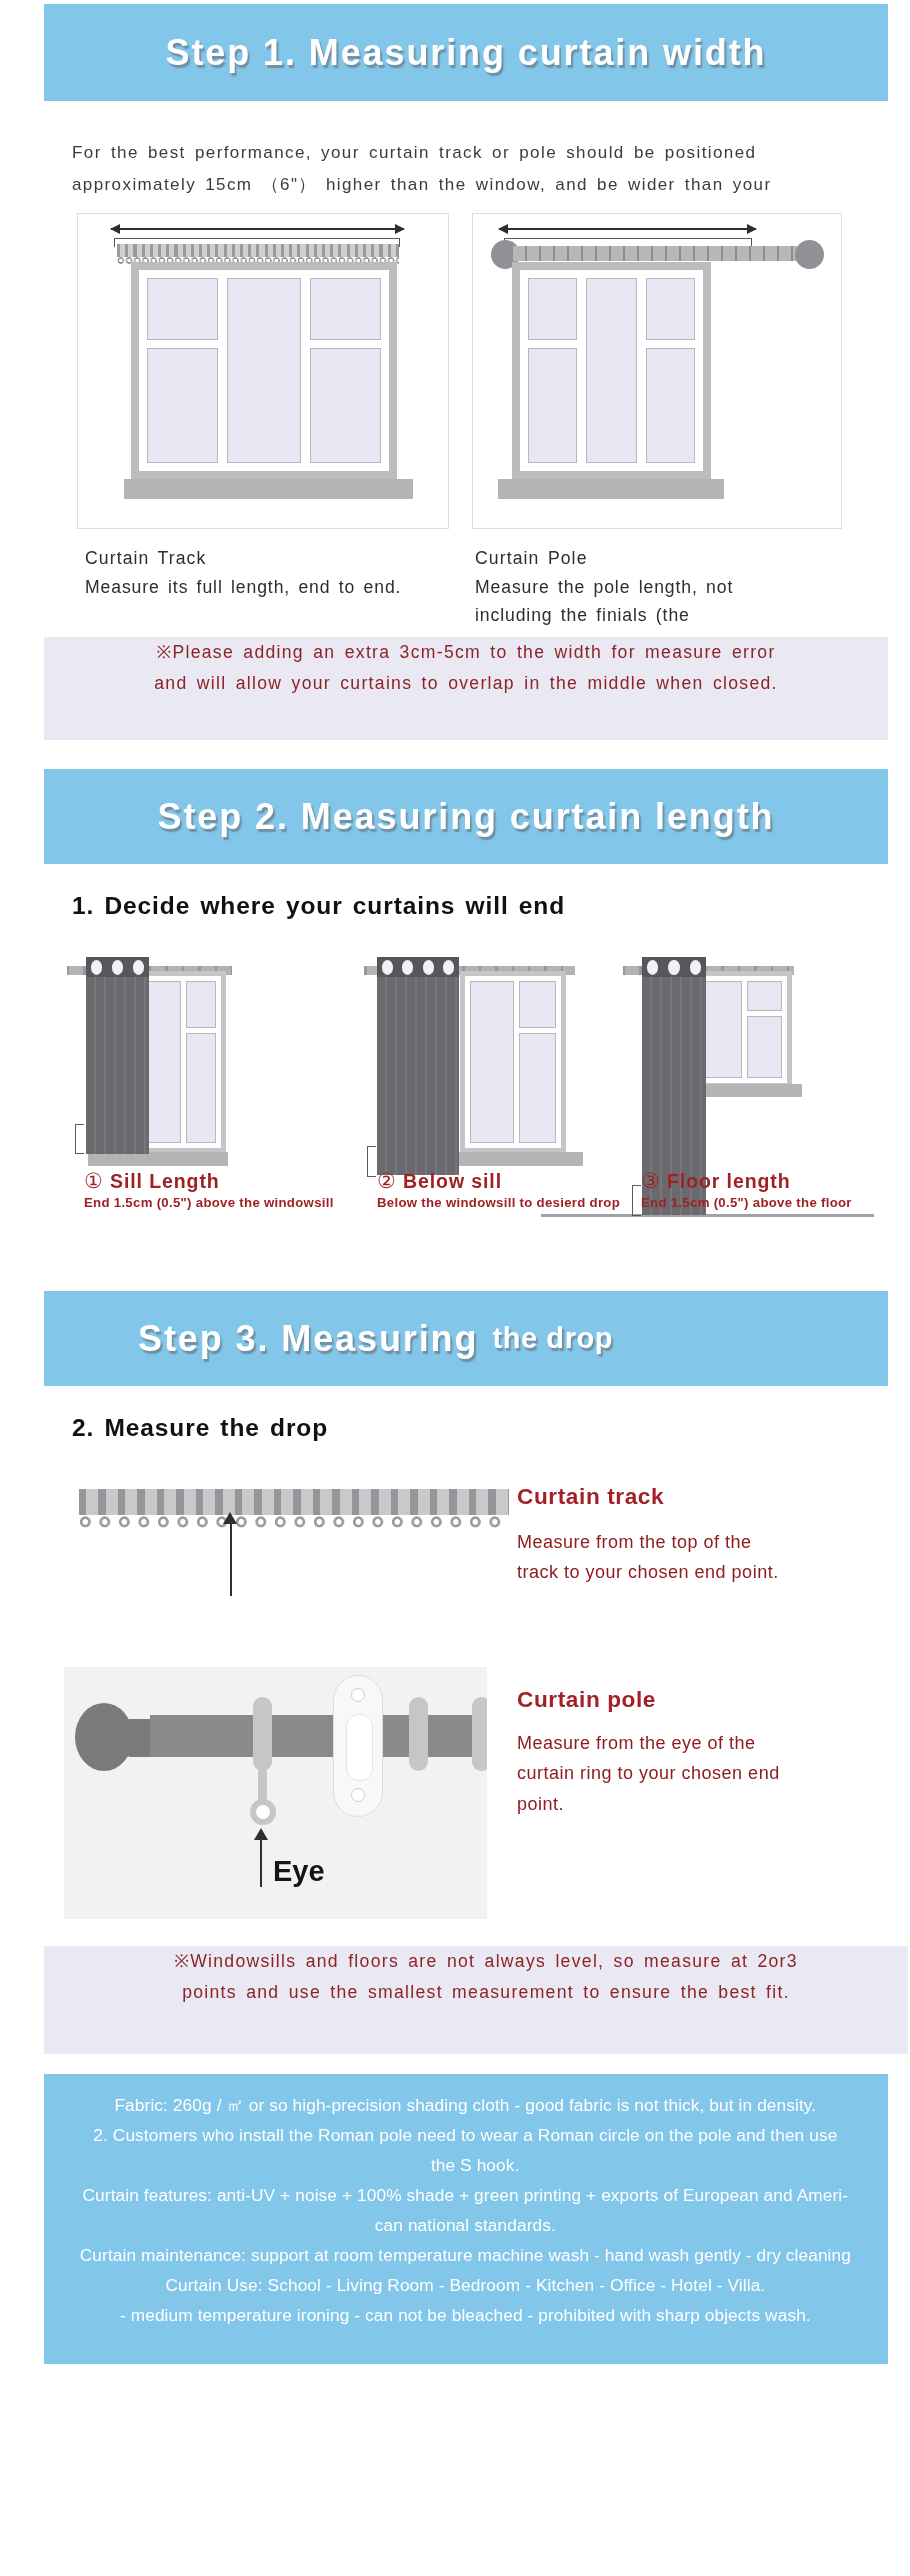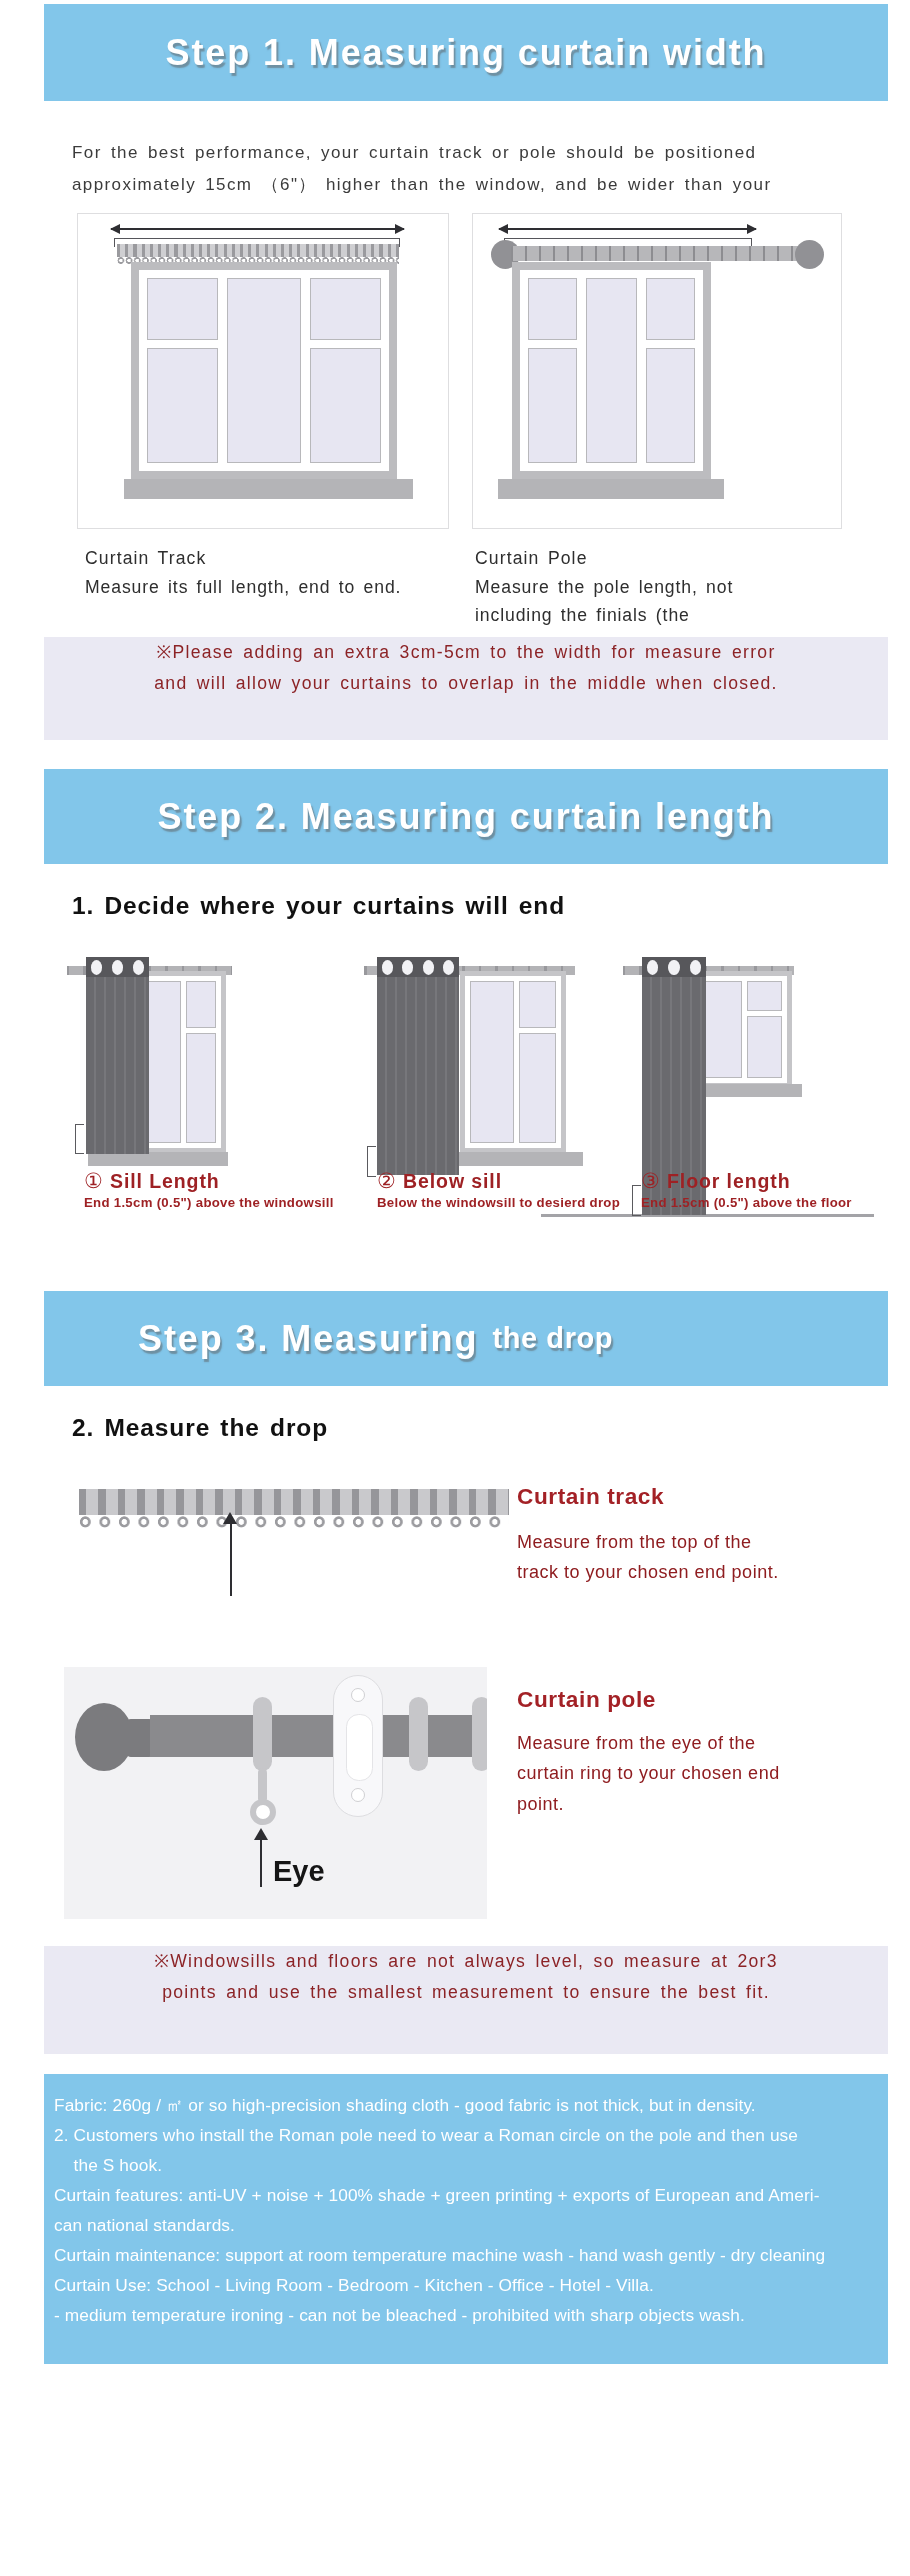--- a/index.html
+++ b/index.html
@@ -82,21 +82,21 @@
   .pb-bar{background:#8a8a8d;}
   .pb-ring{background:#c6c6c9;border-radius:10px;}
   .pb-tail{background:#c6c6c9;border-radius:5px;}
   .pb-eye{box-sizing:border-box;border:6.3px solid #c6c6c9;background:#fff;border-radius:50%;}
   .pb-plate{box-sizing:border-box;background:#f8f8fa;border:1.9px solid #dddde0;border-radius:25px;}
   .pb-screw{box-sizing:border-box;border:1.9px solid #d0d0d3;background:#fff;border-radius:50%;}
   .pb-slot{background:#ffffff;border:1.3px solid #e4e4e7;border-radius:12.6px;}
   .eye-label{font-size:29px;font-weight:700;color:#151515;}
 
   
-  .footer{background:#82c6ea;box-sizing:border-box;padding:16.4px 11.3px 0 10px;}
+  .footer{background:#82c6ea;box-sizing:border-box;padding:16.4px 11.3px 0 10px;text-align:center;}
   .footer div{color:#ffffff;font-size:17.3px;line-height:30px;letter-spacing:0.1px;white-space:pre-wrap;}
 </style>
 </head>
 <body>
 
 <div class="canvas">
 
   <div class="abs stepband" style="left:44px;top:4.4px;width:844px;height:97px;">
     <span>Step 1. Measuring curtain width</span>
   </div>
@@ -270,21 +270,21 @@
     <div class="pb uphead" style="left:190px;top:161px;"></div>
     <div class="pb upline" style="left:196px;top:172px;height:48px;"></div>
     <div class="pb eye-label" style="left:209px;top:188px;">Eye</div>
   </div>
 
   <div class="abs red-h" style="left:517px;top:1687px;">Curtain pole</div>
   <div class="abs red-t" style="left:517px;top:1733px;">Measure from the eye of the</div>
   <div class="abs red-t" style="left:517px;top:1763px;">curtain ring to your chosen end</div>
   <div class="abs red-t" style="left:517px;top:1794px;">point.</div>
 
-  <div class="abs notebox" style="left:44px;top:1946px;width:844px;height:108px;">
+  <div class="abs notebox" style="left:44px;top:1946px;width:844px;height:108px;padding-left:20px;">
     <div>※Windowsills and floors are not always level, so measure at 2or3</div>
     <div>points and use the smallest measurement to ensure the best fit.</div>
   </div>
 
   <div class="abs footer" style="left:44px;top:2074px;width:844px;height:497px;">
     <div>Fabric: 260g / ㎡ or so high-precision shading cloth - good fabric is not thick, but in density.</div>
     <div>2. Customers who install the Roman pole need to wear a Roman circle on the pole and then use</div>
     <div>    the S hook.</div>
     <div>Curtain features: anti-UV + noise + 100% shade + green printing + exports of European and Ameri-</div>
     <div>can national standards.</div>

